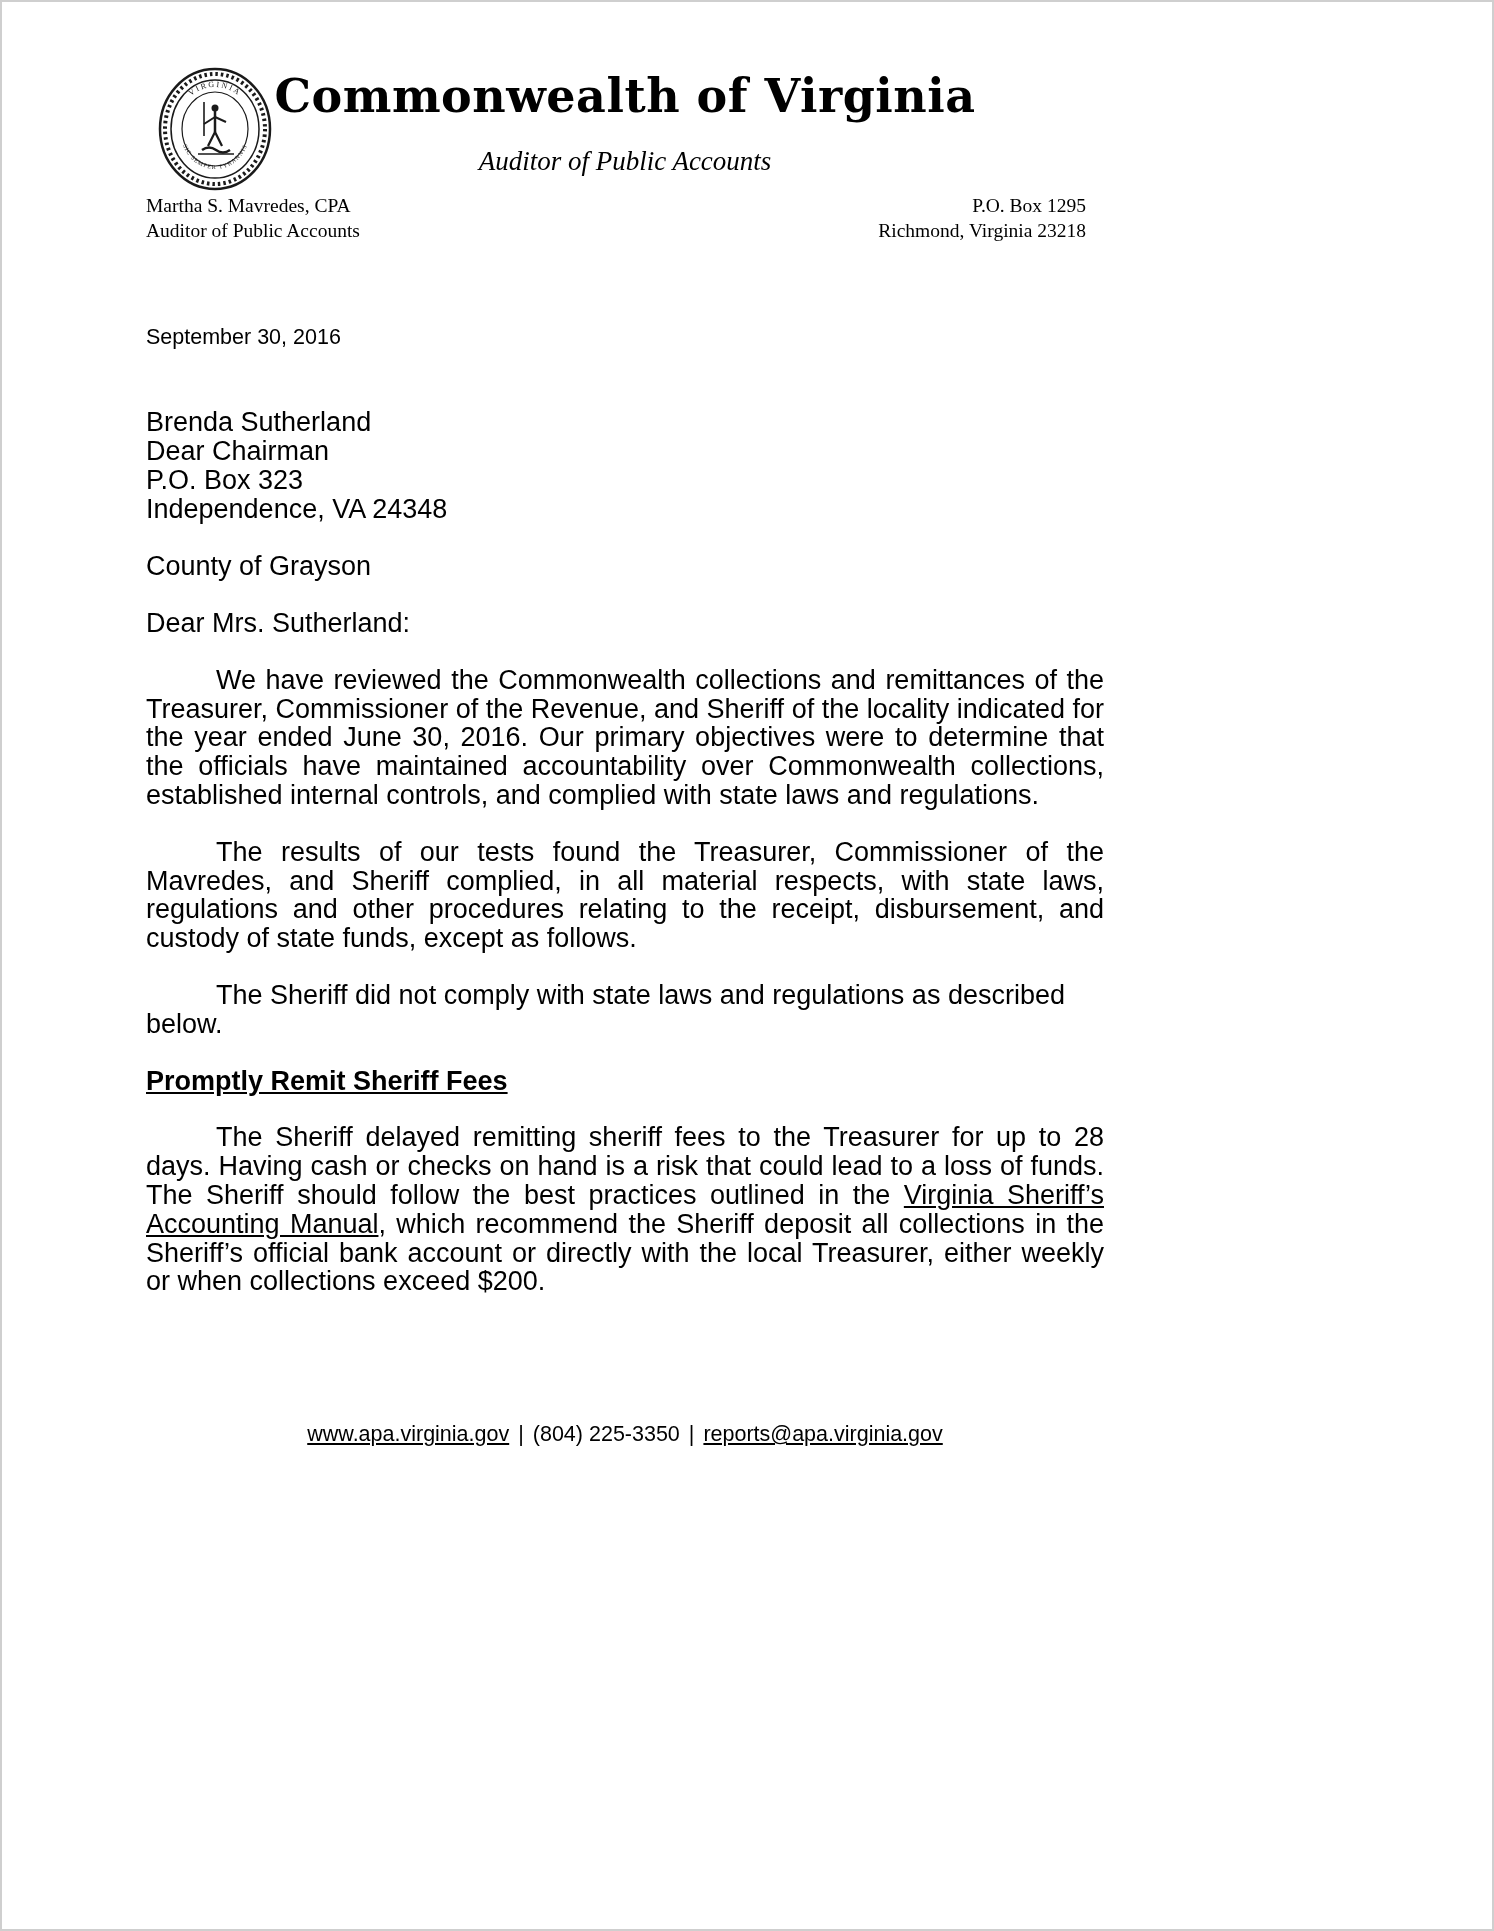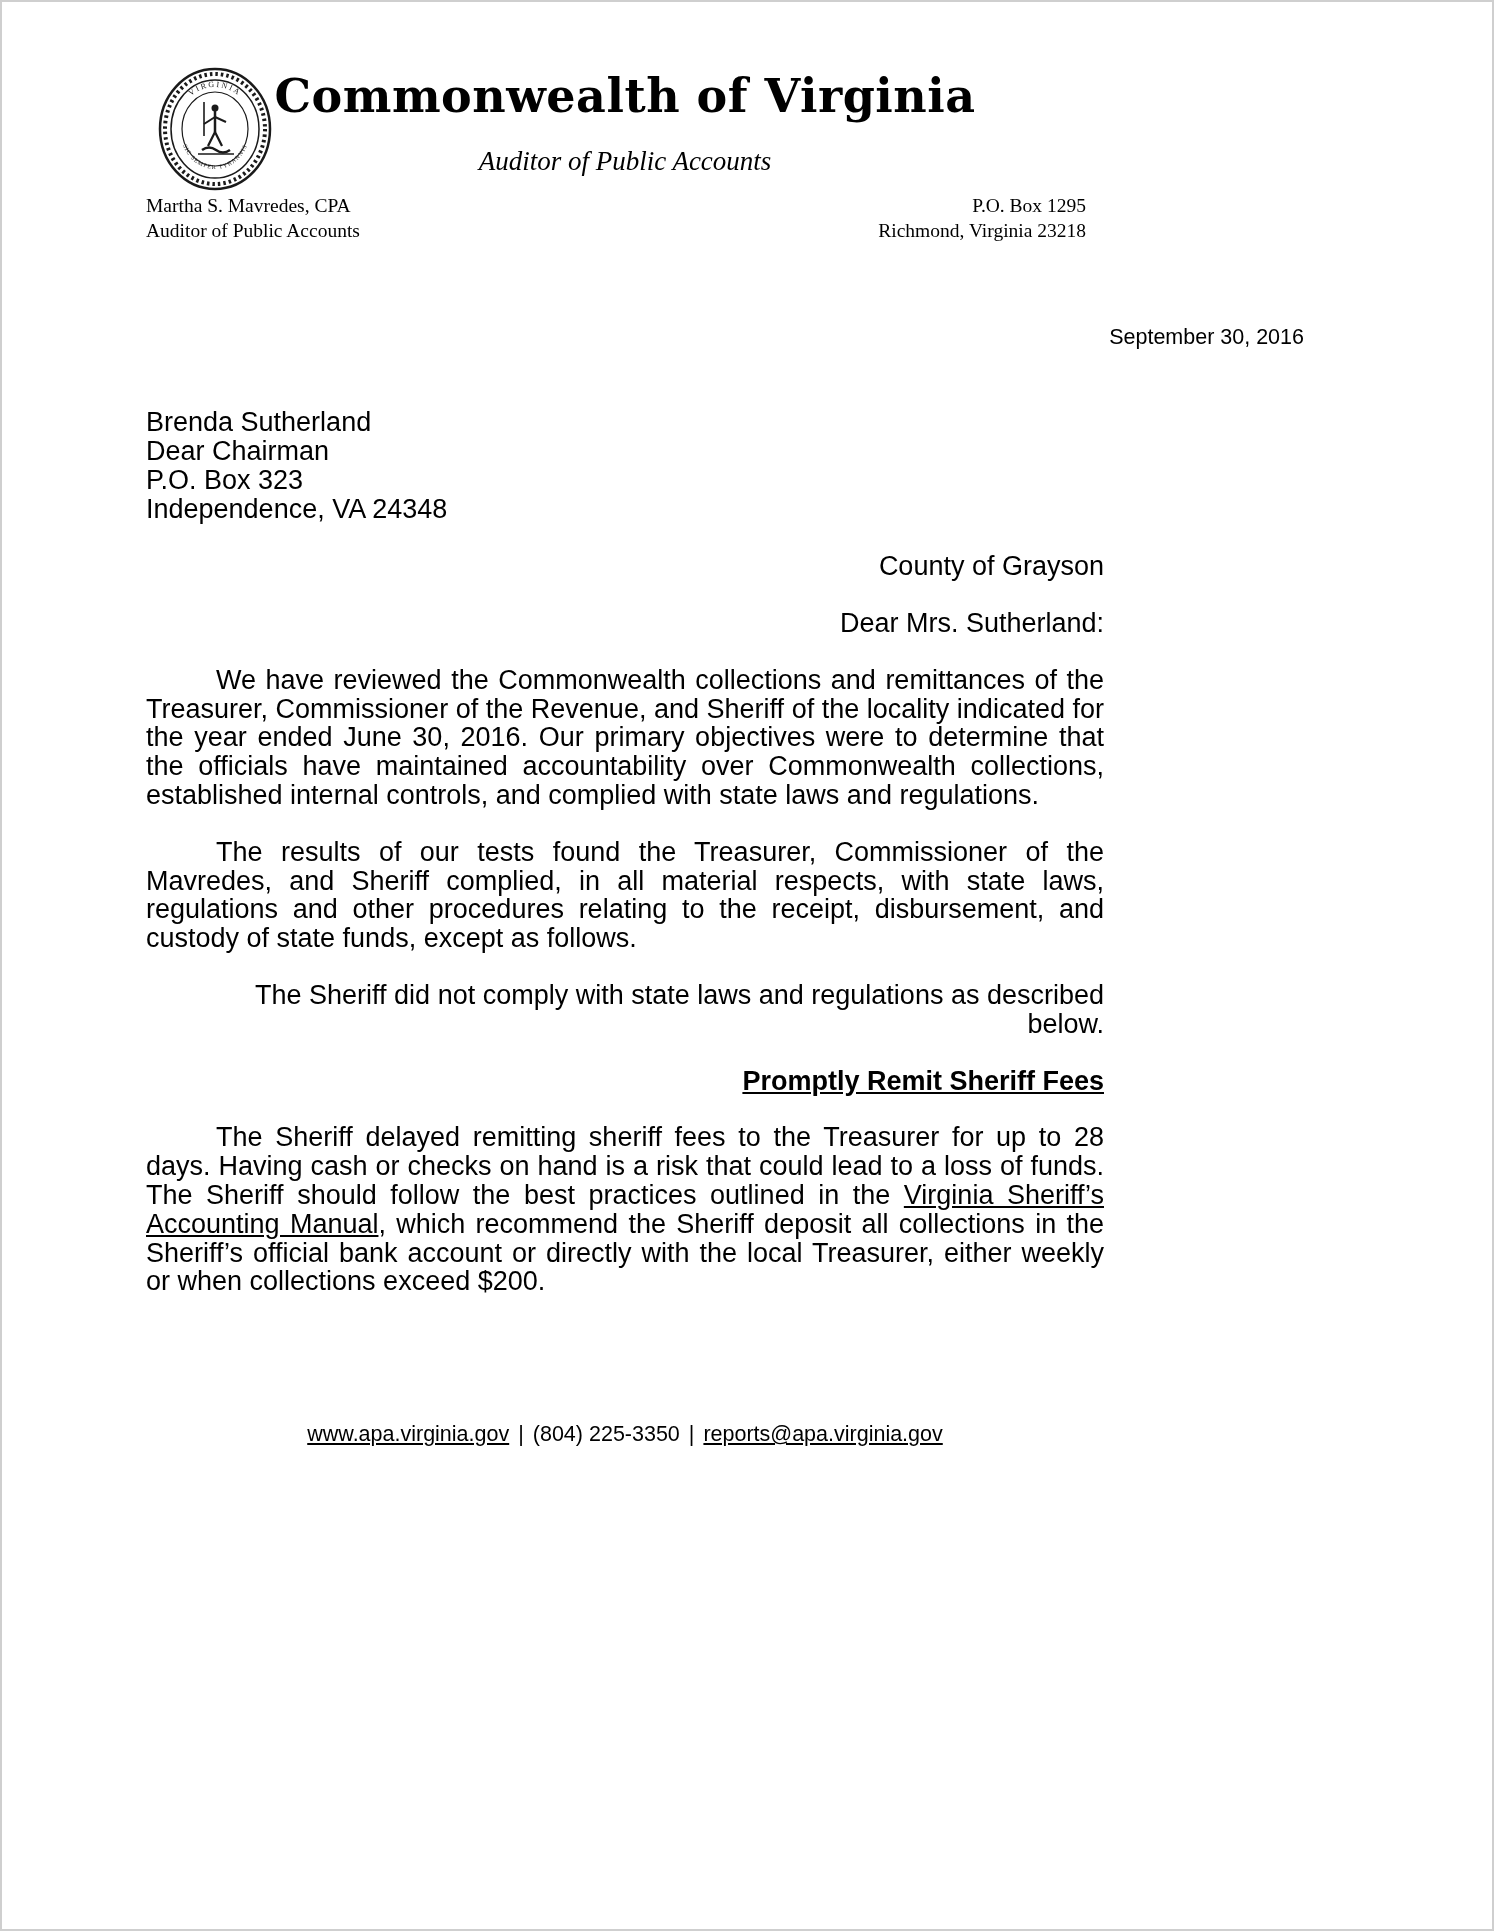--- a/index.html
+++ b/index.html
@@ -42,34 +42,34 @@
     font-family: "Liberation Serif", serif;
     font-size: 19.5px;
     line-height: 25px;
   }
   .lh-right { text-align: right; }
 
   
   .date-row {
     margin-left: 146px;
     width: 1158px;
-    text-align: right;
+    text-align: left;
     margin-top: 80px;
     font-size: 21.5px;
     line-height: 29px;
   }
   .col {
     margin-left: 146px;
     width: 958px;
     font-size: 27px;
     line-height: 28.8px;
   }
   .addr { margin-top: 56px; }
   .addr div { line-height: 29px; }
-  p { margin: 28px 0 0 0; text-align: right; }
+  p { margin: 28px 0 0 0; }
   .just { text-align: justify; }
   .ind { text-indent: 70px; }
   .finding-heading { font-weight: bold; text-decoration: underline; }
   .u { text-decoration: underline; }
 
   
   .footer {
     position: absolute;
     left: 146px;
     top: 1420px;

